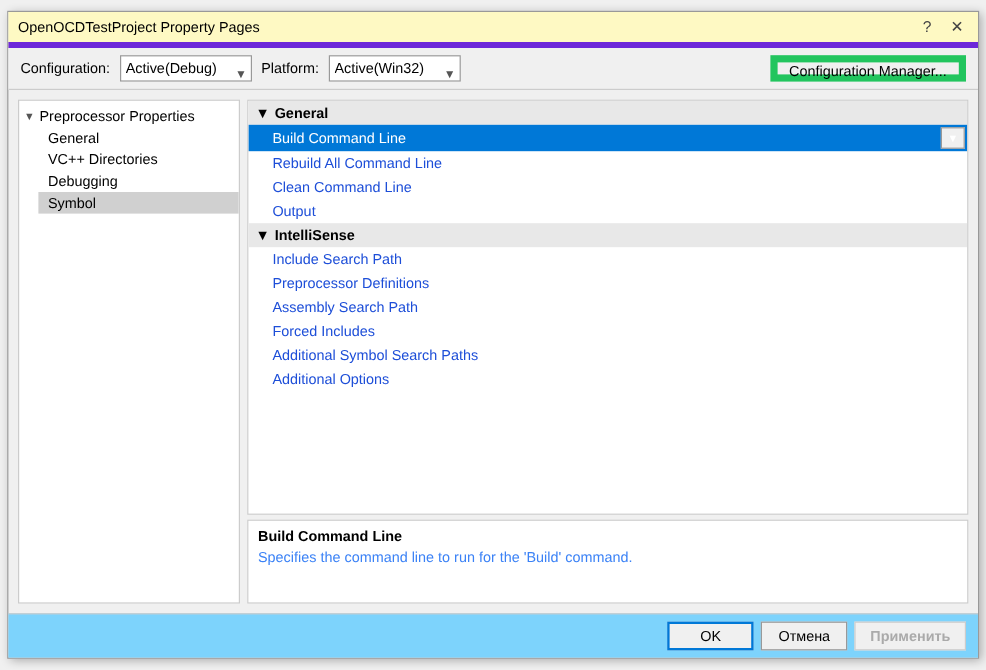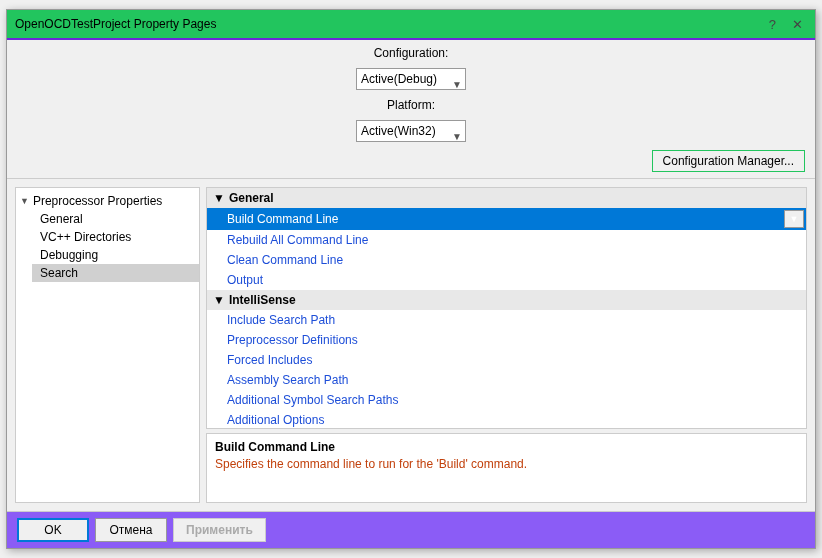--- a/index.html
+++ b/index.html
@@ -16,26 +16,26 @@
     .dialog {
       width: 810px;
       height: 540px;
       background: #f0f0f0;
       border: 1px solid #999;
       box-shadow: 2px 2px 8px rgba(0,0,0,0.3);
       display: flex;
       flex-direction: column;
     }
     .title-bar {
-      background: #22c55e;
+      background: #fef9c3;
       padding: 6px 8px;
       display: flex;
       align-items: center;
       justify-content: space-between;
-      border-bottom: 2px solid #6d28d9;
+      border-bottom: 5px solid #6d28d9;
       height: 30px;
     }
     .title-bar-left {
       font-size: 12px;
       color: #000;
     }
     .title-bar-right {
       display: flex;
       gap: 8px;
     }
@@ -47,21 +47,20 @@
       color: #444;
       padding: 0 4px;
     }
     .config-row {
       display: flex;
       align-items: center;
       padding: 6px 10px;
       gap: 8px;
       background: #f0f0f0;
       border-bottom: 1px solid #ccc;
-      flex-direction: column;
     }
     .config-label {
       font-size: 12px;
       color: #000;
     }
     .config-select {
       height: 22px;
       font-size: 12px;
       border: 1px solid #999;
       background: #fff;
@@ -80,21 +79,21 @@
     .select-arrow {
       position: absolute;
       right: 4px;
       pointer-events: none;
       font-size: 10px;
       color: #555;
     }
     .config-btn {
       height: 22px;
       font-size: 12px;
-      border: 1px solid #22c55e;
+      border: 6px solid #22c55e;
       background: #f0f0f0;
       padding: 0 10px;
       cursor: pointer;
       margin-left: auto;
     }
     .main-area {
       display: flex;
       flex: 1;
       overflow: hidden;
       padding: 8px;
@@ -199,28 +198,28 @@
       padding: 6px 8px;
       min-height: 70px;
     }
     .desc-title {
       font-weight: bold;
       font-size: 12px;
       margin-bottom: 3px;
     }
     .desc-text {
       font-size: 12px;
-      color: #c2410c;
+      color: #3b82f6;
     }
     .footer {
       display: flex;
-      justify-content: flex-start;
+      justify-content: flex-end;
       padding: 6px 10px;
       gap: 6px;
-      background: #8b5cf6;
+      background: #7dd3fc;
       border-top: 1px solid #ccc;
     }
     .footer-btn {
       height: 24px;
       min-width: 72px;
       font-size: 12px;
       border: 1px solid #999;
       background: #f0f0f0;
       padding: 0 12px;
       cursor: pointer;
@@ -272,21 +271,21 @@
     <div class="left-panel">
       <div class="tree-root">
         <div class="tree-parent">
           <span class="triangle">▼</span>
           <span>Preprocessor Properties</span>
         </div>
         <div class="tree-children">
           <div class="tree-item">General</div>
           <div class="tree-item">VC++ Directories</div>
           <div class="tree-item">Debugging</div>
-          <div class="tree-item selected">Search</div>
+          <div class="tree-item selected">Symbol</div>
         </div>
       </div>
     </div>
 
     <div class="right-panel">
       <div class="properties-area">
 
         <div class="prop-section-header">
           <span>▼</span>
           <span>General</span>
@@ -311,24 +310,24 @@
           <span>▼</span>
           <span>IntelliSense</span>
         </div>
         <div class="prop-item">
           <span class="prop-item-label">Include Search Path</span>
         </div>
         <div class="prop-item">
           <span class="prop-item-label">Preprocessor Definitions</span>
         </div>
         <div class="prop-item">
+          <span class="prop-item-label">Assembly Search Path</span>
+        </div>
+        <div class="prop-item">
           <span class="prop-item-label">Forced Includes</span>
-        </div>
-        <div class="prop-item">
-          <span class="prop-item-label">Assembly Search Path</span>
         </div>
         <div class="prop-item">
           <span class="prop-item-label">Additional Symbol Search Paths</span>
         </div>
         <div class="prop-item">
           <span class="prop-item-label">Additional Options</span>
         </div>
       </div>
 
       <div class="desc-area">

